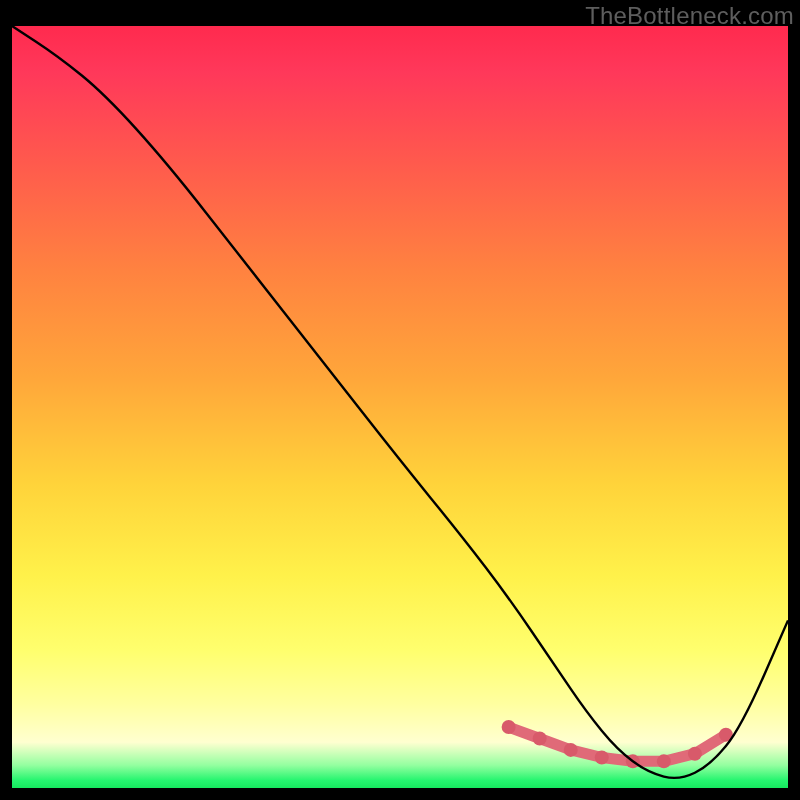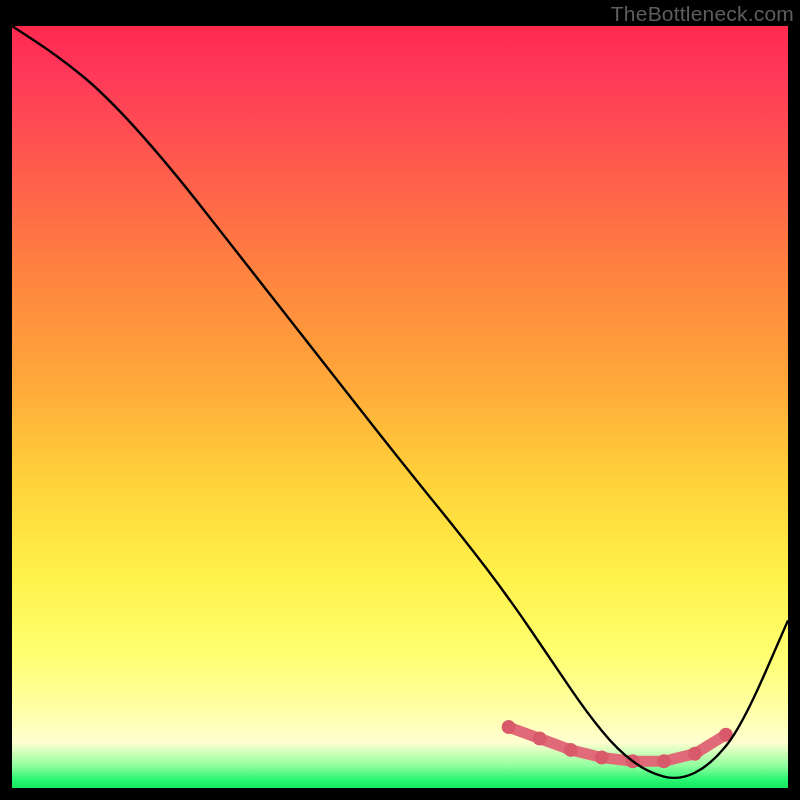--- a/index.html
+++ b/index.html
@@ -15,21 +15,21 @@
     position: relative;
     width: 800px;
     height: 800px;
     background: #000;
   }
   .watermark {
     position: absolute;
     top: 2px;
     right: 6px;
     color: #5e5e5e;
-    font-size: 21px;
+    font-size: 24px;
     font-weight: 500;
     letter-spacing: 0.2px;
     z-index: 10;
   }
   .plot-bg {
     position: absolute;
     left: 12px;
     top: 26px;
     width: 776px;
     height: 762px;

